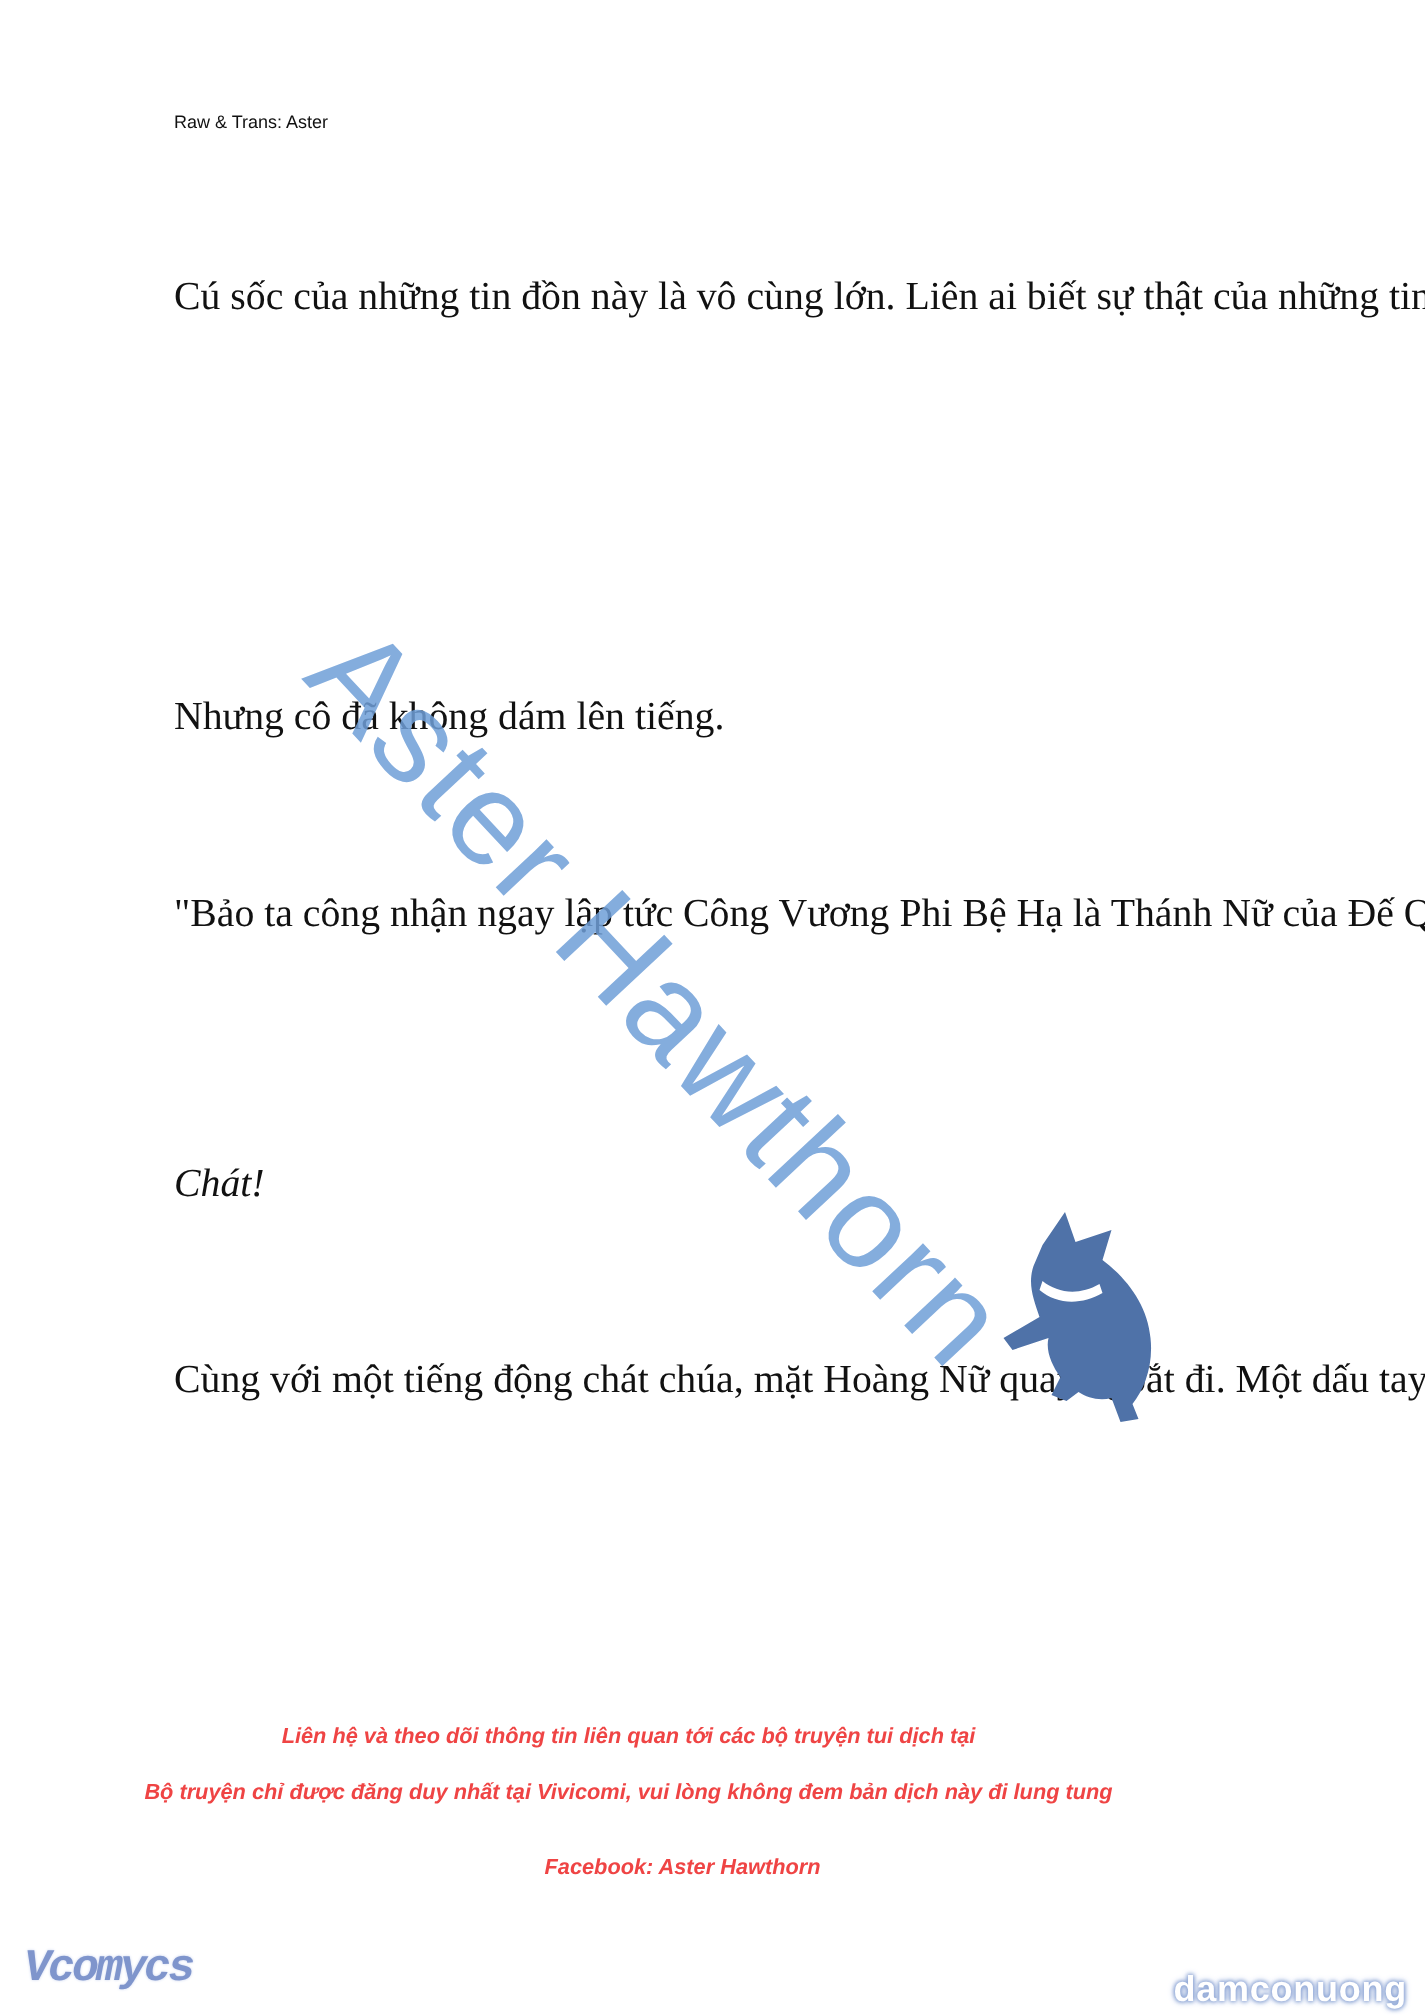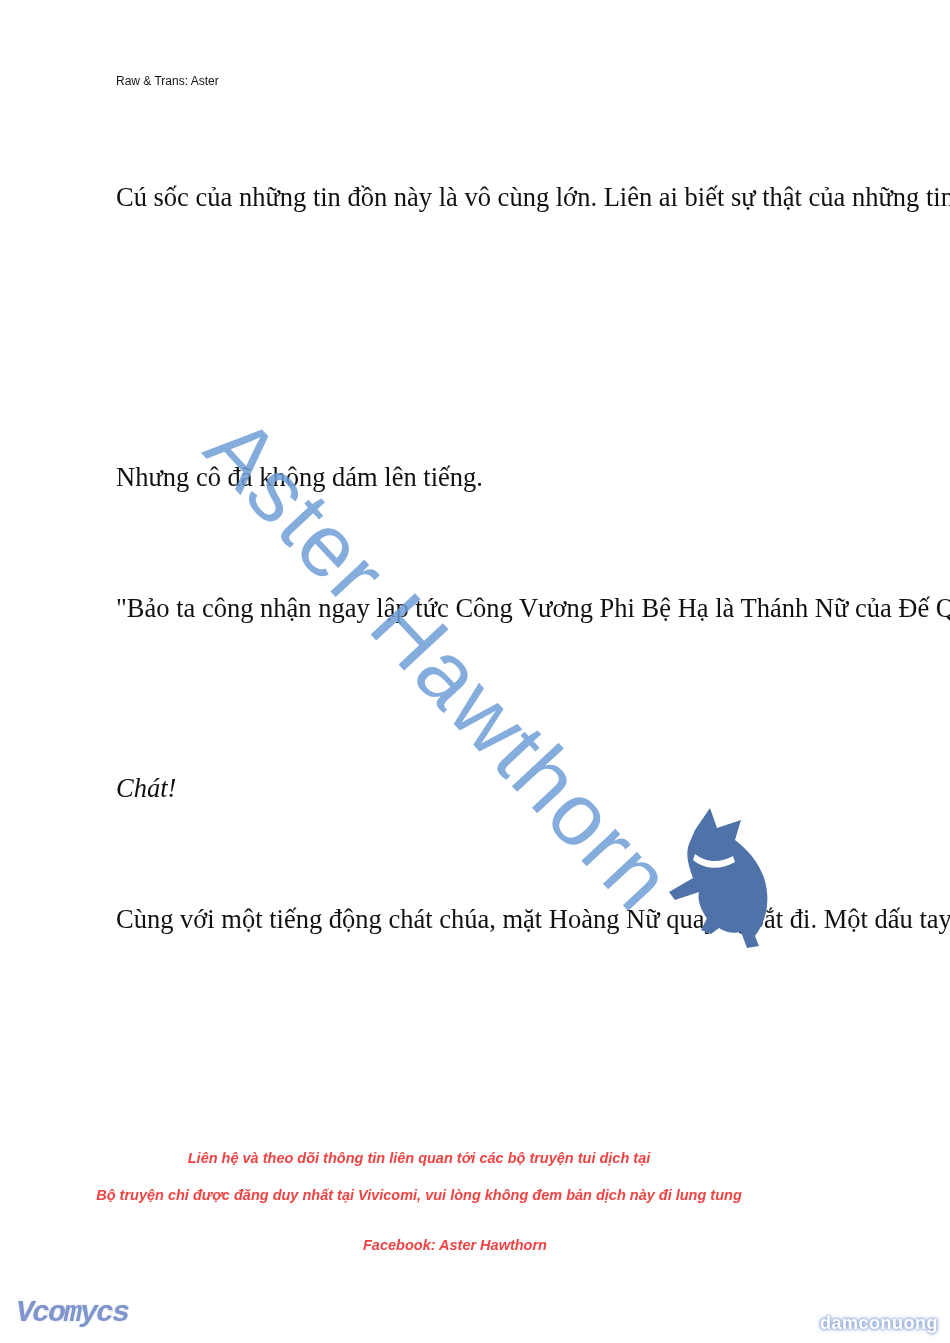--- a/index.html
+++ b/index.html
@@ -33,21 +33,21 @@
     font-size: 14.5px; color: #ef4444; line-height: 25px;
   }
   .logo-left {
     position: absolute; left: 16px; top: 1296px;
     font-family: Liberation Mono, monospace; font-style: italic; font-weight: bold;
     font-size: 30px; color: #7f95cc; letter-spacing: -2px;
     text-shadow: 0 0 2px #c9d3ee;
   }
   .logo-right {
     position: absolute; right: 12px; top: 1313px;
-    font-family: "Liberation Sans", sans-serif; font-size: 18px; color: #ffffff;
+    font-family: "Liberation Sans", sans-serif; font-size: 24px; color: #ffffff;
     font-weight: bold; letter-spacing: 0.5px;
     text-shadow: 0 0 3px #8fa7d6, 0 0 3px #8fa7d6, 0 0 5px #8fa7d6;
   }
 </style>
 </head>
 <body>
 
 <div class="header">Raw &amp; Trans: Aster</div>
 
 <div class="body-text" style="top:173px;">

